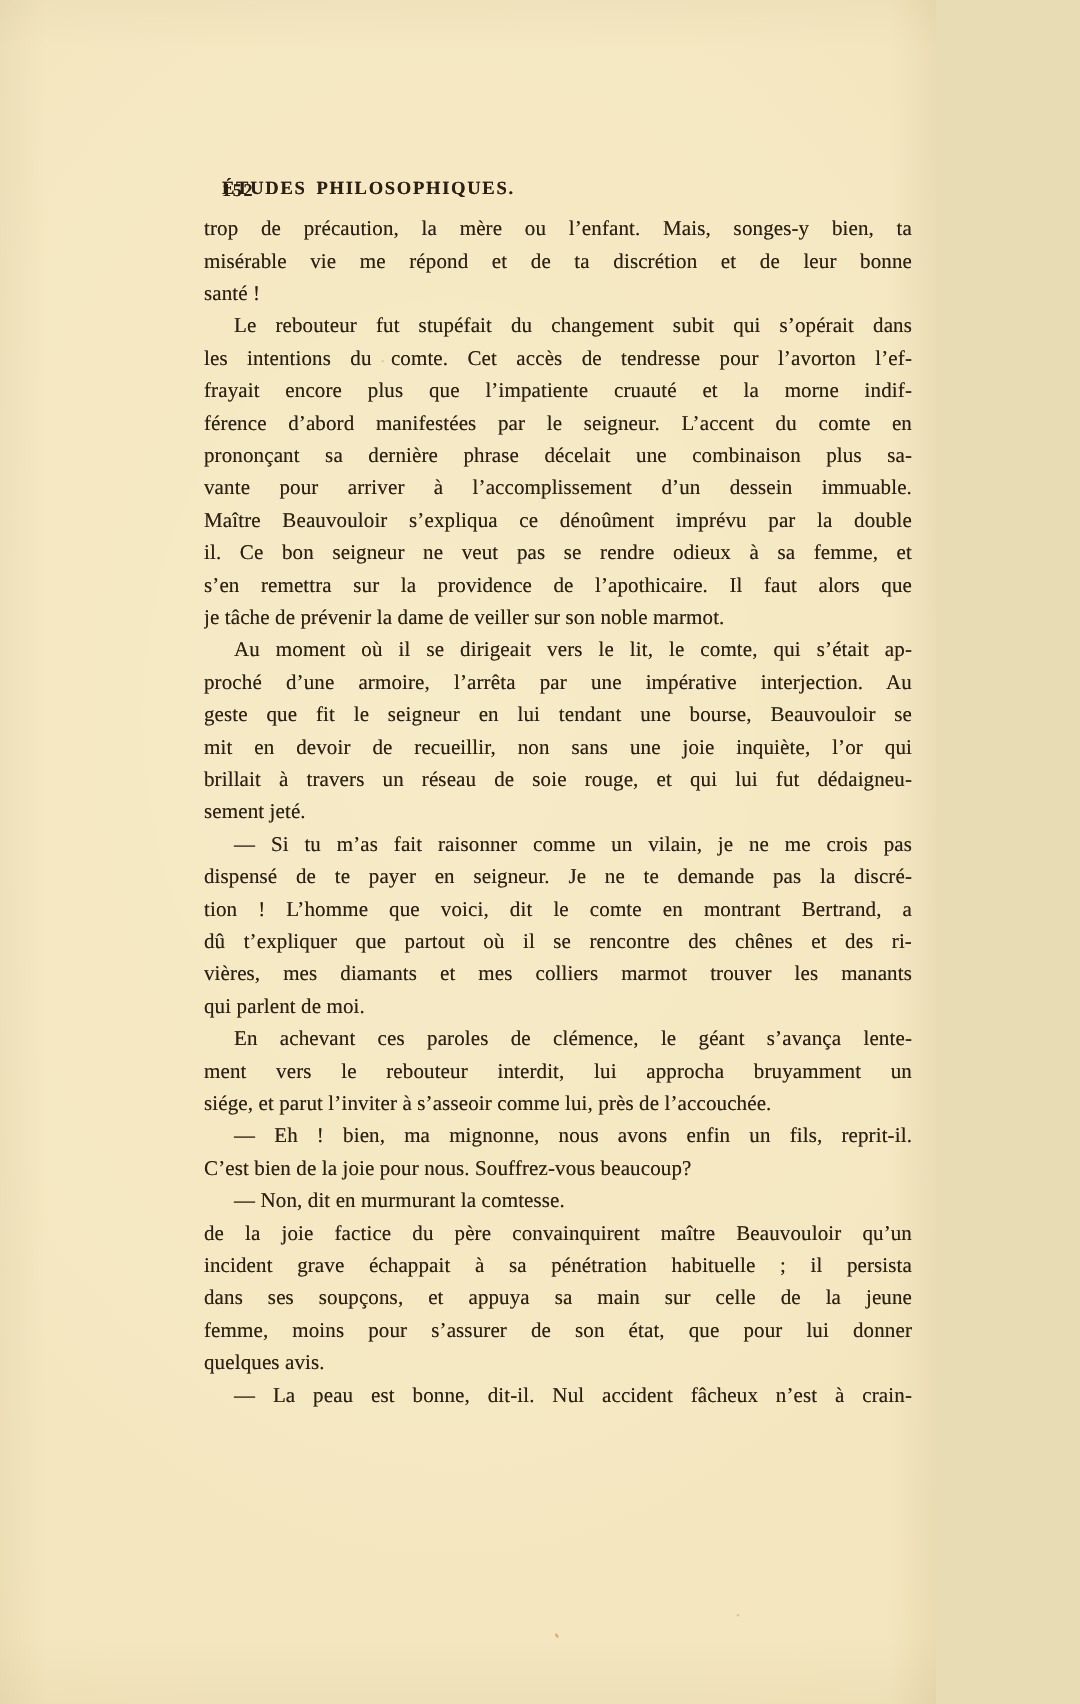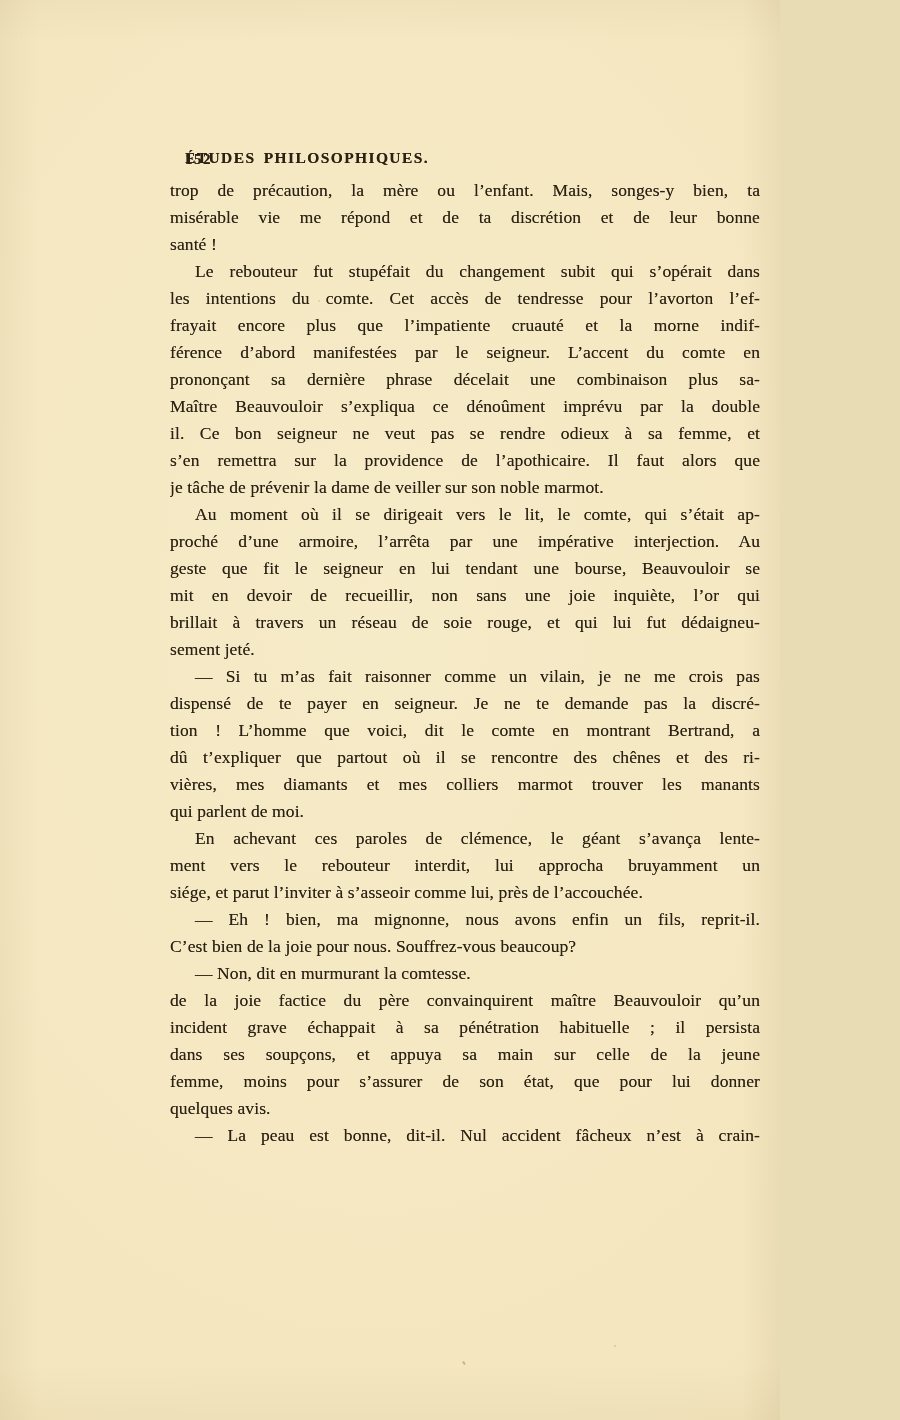--- a/index.html
+++ b/index.html
@@ -95,20 +95,21 @@
 
   <div class="text-block" id="text-block">
       <div class="line">trop de précaution, la mère ou l’enfant. Mais, songes-y bien, ta</div>
       <div class="line">misérable vie me répond et de ta discrétion et de leur bonne</div>
       <div class="line para-end">santé !</div>
       <div class="line indent">Le rebouteur fut stupéfait du changement subit qui s’opérait dans</div>
       <div class="line">les intentions du comte. Cet accès de tendresse pour l’avorton l’ef-</div>
       <div class="line">frayait encore plus que l’impatiente cruauté et la morne indif-</div>
       <div class="line">férence d’abord manifestées par le seigneur. L’accent du comte en</div>
       <div class="line">prononçant sa dernière phrase décelait une combinaison plus sa-</div>
+      <div class="line">vante pour arriver à l’accomplissement d’un dessein immuable.</div>
       <div class="line">Maître Beauvouloir s’expliqua ce dénoûment imprévu par la double</div>
       <div class="line">il. Ce bon seigneur ne veut pas se rendre odieux à sa femme, et</div>
       <div class="line">s’en remettra sur la providence de l’apothicaire. Il faut alors que</div>
       <div class="line para-end">je tâche de prévenir la dame de veiller sur son noble marmot.</div>
       <div class="line indent">Au moment où il se dirigeait vers le lit, le comte, qui s’était ap-</div>
       <div class="line">proché d’une armoire, l’arrêta par une impérative interjection. Au</div>
       <div class="line">geste que fit le seigneur en lui tendant une bourse, Beauvouloir se</div>
       <div class="line">mit en devoir de recueillir, non sans une joie inquiète, l’or qui</div>
       <div class="line">brillait à travers un réseau de soie rouge, et qui lui fut dédaigneu-</div>
       <div class="line para-end">sement jeté.</div>

